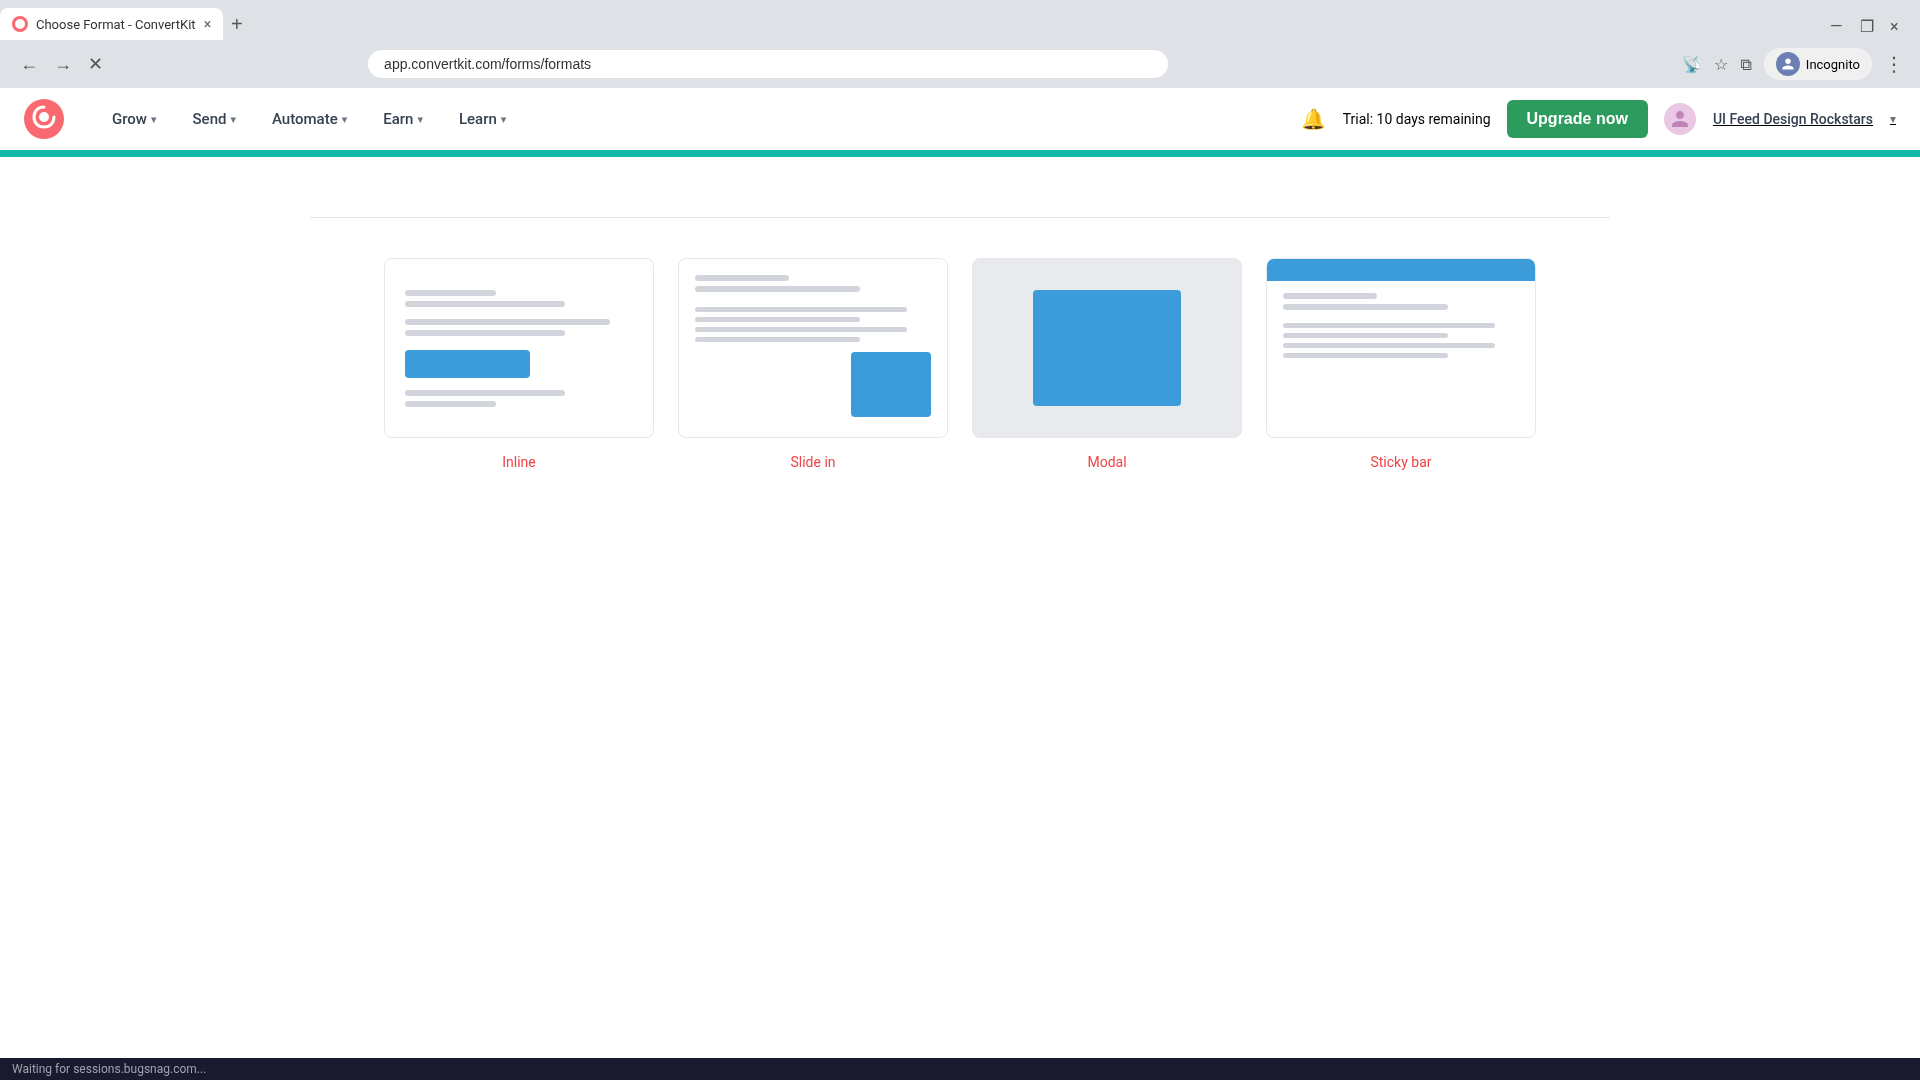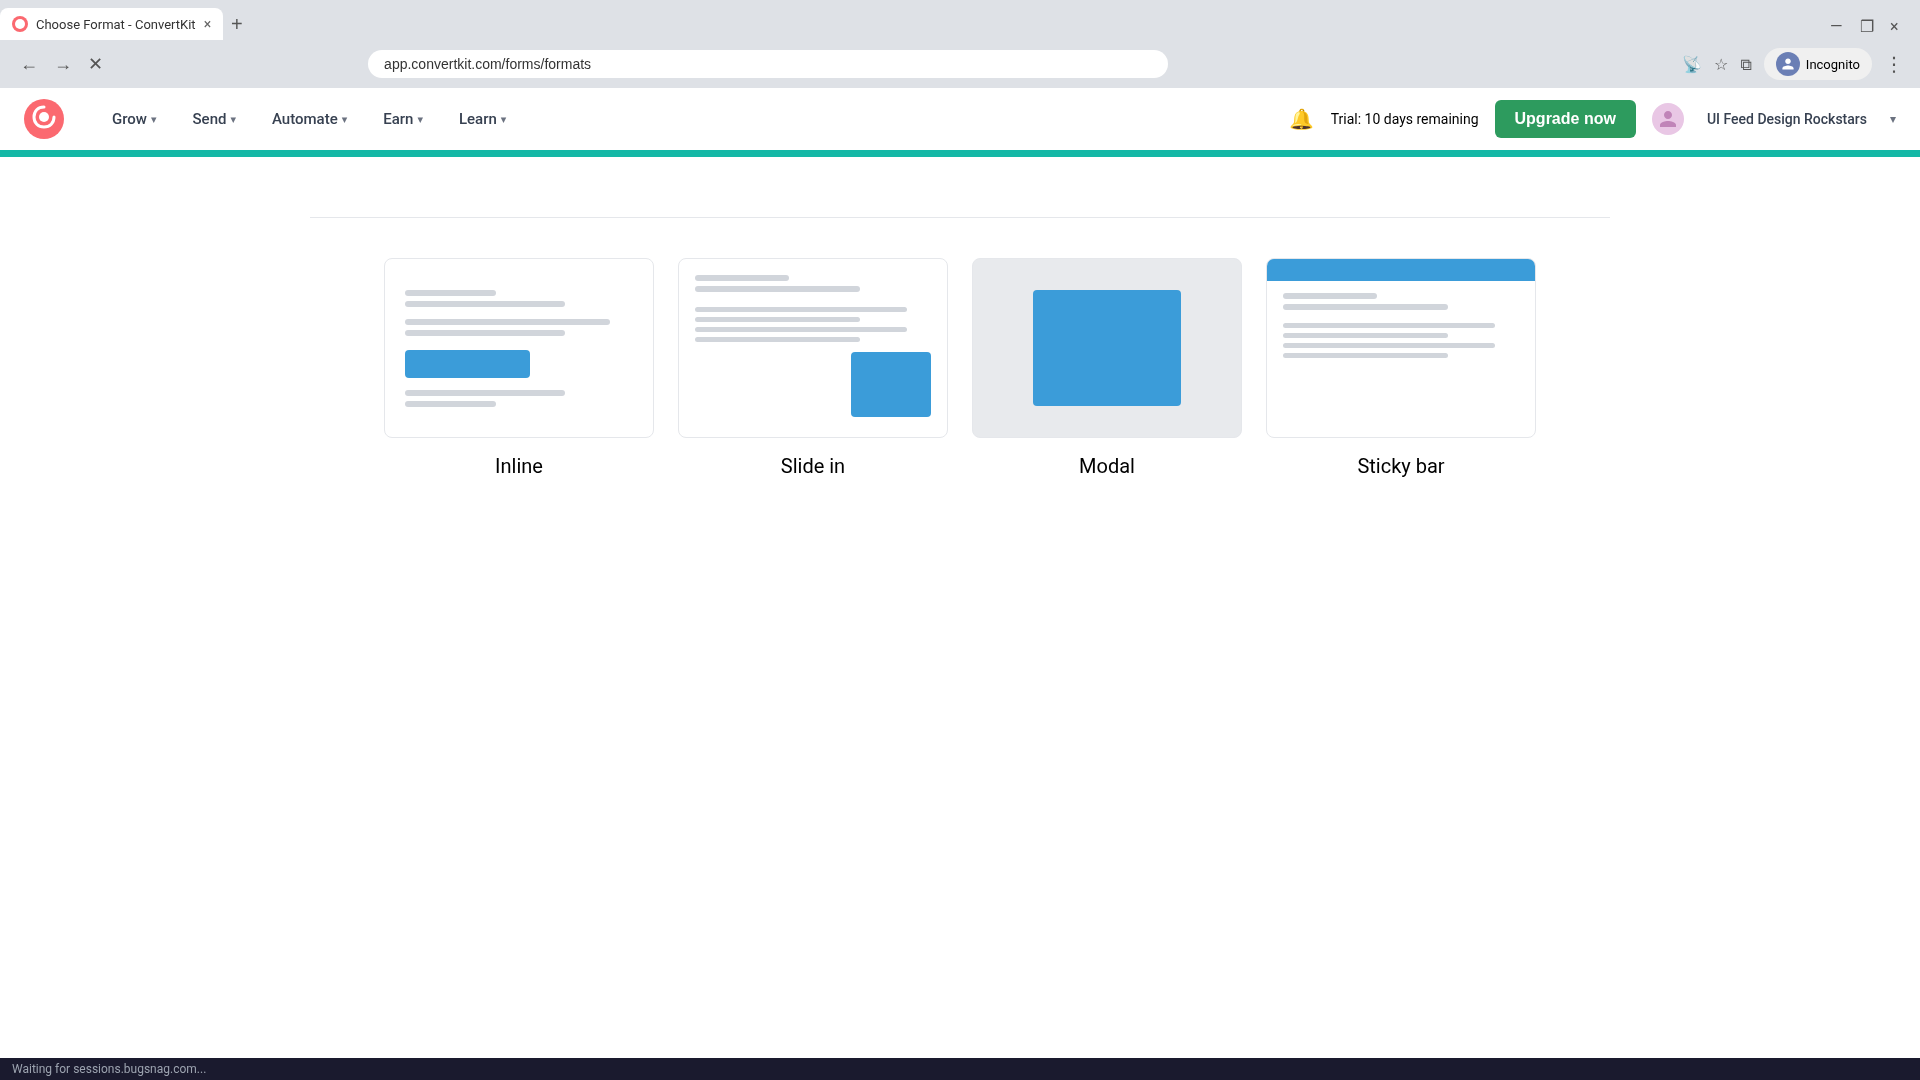--- a/index.html
+++ b/index.html
@@ -26,37 +26,37 @@
     .app-nav { display: flex; align-items: center; padding: 0 24px; border-bottom: 7px solid #14b8a6; height: 69px; background: #fff; }
     .logo { width: 40px; height: 40px; margin-right: 32px; cursor: pointer; }
     .logo svg { width: 40px; height: 40px; }
     .nav-items { display: flex; align-items: center; gap: 4px; flex: 1; }
     .nav-item { display: flex; align-items: center; gap: 4px; padding: 8px 16px; border-radius: 6px; font-size: 15px; color: #374151; cursor: pointer; font-weight: 500; }
     .nav-chevron { font-size: 11px; color: #6b7280; }
     .nav-right { display: flex; align-items: center; gap: 16px; margin-left: auto; }
     .bell-icon { font-size: 20px; color: #6b7280; cursor: pointer; }
     .trial-text { font-size: 14px; color: #000000; }
     .upgrade-btn { background: #2d9b5e; color: #fff; border: none; border-radius: 6px; padding: 10px 20px; font-size: 16px; font-weight: 600; cursor: pointer; }
-    .user-btn { display: flex; align-items: center; gap: 23px; cursor: pointer; }
+    .user-btn { display: flex; align-items: center; gap: 17px; cursor: pointer; text-decoration: underline; }
     .user-avatar { width: 32px; height: 32px; border-radius: 50%; background: #e9c7e5; display: flex; align-items: center; justify-content: center; }
     .user-avatar svg { width: 20px; height: 20px; }
     .user-name { font-size: 14px; color: #374151; font-weight: 500; }
     .user-chevron { font-size: 12px; color: #6b7280; }
 
     
     .main-content { padding: 60px 20px 40px; display: flex; flex-direction: column; align-items: center; }
     .page-heading { font-size: 36px; font-weight: 400; color: #1f2937; margin-bottom: 40px; }
     .divider { width: 100%; max-width: 1300px; height: 1px; background: #e5e7eb; margin-bottom: 40px; }
 
     
     .format-cards { display: flex; gap: 24px; justify-content: center; flex-wrap: nowrap; }
     .format-card { display: flex; flex-direction: column; align-items: center; cursor: pointer; }
     .card-preview { width: 270px; height: 180px; border: 1px solid #e5e7eb; border-radius: 8px; background: #fff; position: relative; overflow: hidden; display: flex; align-items: center; justify-content: center; }
     .card-preview:hover, .card-preview.hovered { background: #e8eaed; }
-    .card-label { margin-top: 16px; font-size: 20px; color: #000000; font-weight: 400; }
+    .card-label { margin-top: 16px; font-size: 14px; color: #ef4444; font-weight: 400; }
 
     
     .inline-preview { width: 100%; height: 100%; padding: 20px; display: flex; flex-direction: column; gap: 6px; justify-content: center; }
     .line { height: 6px; border-radius: 3px; background: #d1d5db; }
     .line.short { width: 40%; }
     .line.med { width: 70%; }
     .line.long { width: 90%; }
     .inline-btn { width: 55%; height: 28px; background: #3b9cd9; border-radius: 4px; margin-top: 8px; }
     .line-group { display: flex; flex-direction: column; gap: 5px; }
 

